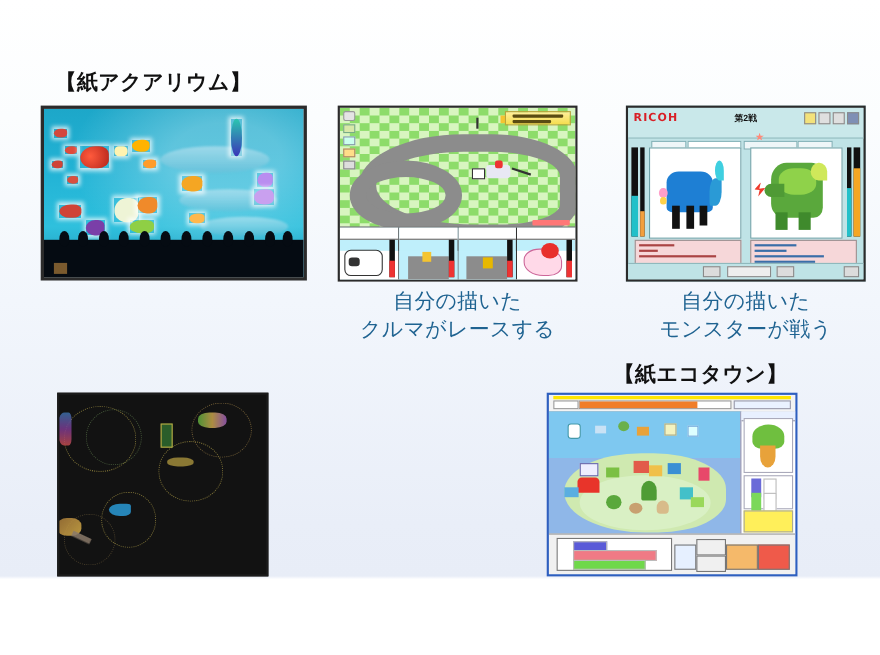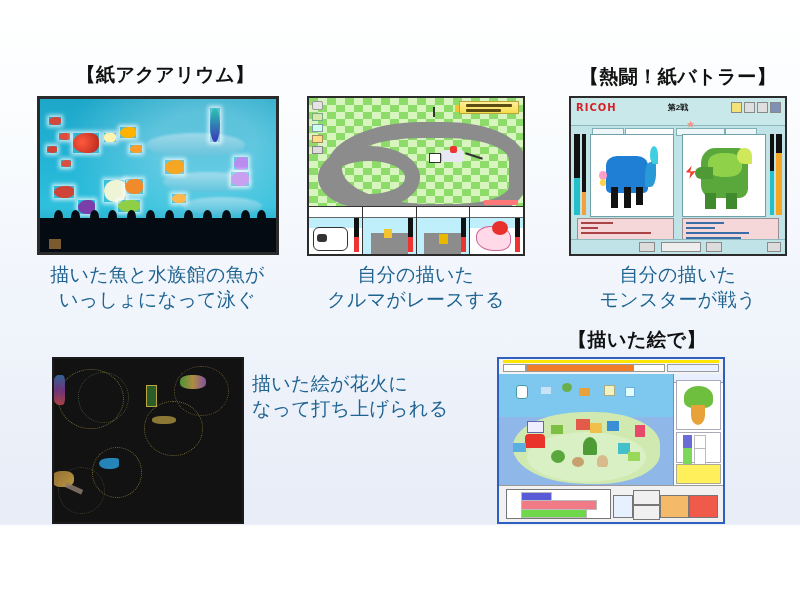--- a/index.html
+++ b/index.html
@@ -149,21 +149,21 @@
   #ecotown .meters{position:absolute;left:3%;top:8%;width:46%;bottom:8%;background:#fff;border:1px solid #777;}
   #ecotown .meters i{position:absolute;left:14%;height:26%;background:#ddd;display:block;font-style:normal;border:1px solid #bbb;}
   #ecotown .bbtn{position:absolute;bottom:12%;height:58%;border:1px solid #777;font-size:5px;color:#333;}
   .sprite{position:absolute;}
 </style>
 </head>
 <body>
 
 <div class="slide">
 
-  <div class="ptitle" style="left:43px;top:62px;width:245px;">【紙アクアリウム】</div>
+  <div class="ptitle" style="left:17px;top:62px;width:245px;">【紙アクアリウム】</div>
 
   <div class="shot" id="aquarium" style="left:37px;top:96px;width:242px;height:159px;">
     <div class="shark" style="left:45%;top:22%;width:42%;height:16%;"></div>
     <div class="shark" style="left:52%;top:48%;width:38%;height:13%;"></div>
     <div class="shark" style="left:60%;top:64%;width:34%;height:12%;"></div>
 
     <div class="fish glow" style="left:4%;top:12%;">
         <b style="width:12px;height:8px;background:#d4473c;"></b>
       </div>
     <div class="fish glow" style="left:8%;top:22%;">
@@ -227,22 +227,20 @@
       <div class="head" style="left:45%;"></div>
     <div class="head" style="left:53%;"></div>
       <div class="head" style="left:61%;"></div>
     <div class="head" style="left:69%;"></div>
       <div class="head" style="left:77%;"></div>
     <div class="head" style="left:85%;"></div>
       <div class="head" style="left:92%;"></div>
     <div style="position:absolute;left:4%;bottom:2%;width:12px;height:10px;background:#7a5a2e;"></div>
   </div>
 
-  <div class="cap center" style="left:20px;top:262px;width:275px;">描いた魚と水族館の魚が
-いっしょになって泳ぐ</div>
 
 
   <div class="shot" id="racer" style="left:307px;top:96px;width:218px;height:160px;">
     <div class="track-area">
       <div class="road" style="left:8%;top:22%;width:78%;height:60%;border:16px solid #8c8c8c;background:transparent;border-radius:55% 45% 40% 60%;"></div>
       <div class="road" style="left:4%;top:44%;width:34%;height:30%;border:15px solid #8c8c8c;background:transparent;border-radius:50%;"></div>
       <div style="position:absolute;left:62%;top:48%;width:22px;height:12px;background:#e8e8f4;border-radius:3px;"></div>
       <div style="position:absolute;left:66%;top:44%;width:7px;height:7px;background:#e33;border-radius:2px;"></div>
       <div style="position:absolute;left:56%;top:50%;width:10px;height:8px;background:#fff;border:1px solid #333;"></div>
       <div style="position:absolute;left:73%;top:52%;width:18px;height:2px;background:#333;transform:rotate(18deg);"></div>
@@ -297,21 +295,20 @@
         <div class="bar">
             <s></s>
           </div>
       </div>
     </div>
   </div>
 
   <div class="cap center" style="left:300px;top:262px;width:232px;">自分の描いた
 クルマがレースする</div>
 
-  <div class="ptitle" style="left:567px;top:64px;width:222px;">【熱闘！紙バトラー】</div>
 
   <div class="shot" id="battler" style="left:569px;top:96px;width:218px;height:160px;">
     <div class="bhead">
       <div class="ricoh">RICOH</div>
       <div class="round">第2戦</div>
       <div class="hbtns">
         <i style="background:#f3e27a;"></i>
         <i></i>
         <i></i>
         <i style="background:#7f8fb5;"></i>
@@ -392,24 +389,22 @@
 
     <div class="draw" style="left:-1%;top:10%;width:13px;height:30px;background:linear-gradient(180deg,#3a6fa8,#7b3a8f,#c04a4a);border-radius:50% 20% 20% 50%;"></div>
     <div class="draw" style="left:67%;top:10%;width:26px;height:14px;background:linear-gradient(90deg,#5aa83c,#c8a24a,#9a5ab8);border-radius:40%;"></div>
     <div class="draw" style="left:49%;top:16%;width:9px;height:20px;background:#2f6b2f;border:1px solid #d8c24a;"></div>
     <div class="draw" style="left:52%;top:35%;width:24px;height:8px;background:#a08a3a;border-radius:40%;"></div>
     <div class="draw" style="left:24%;top:61%;width:20px;height:11px;background:#2a9ad6;border-radius:50% 20% 35% 50%;"></div>
     <div class="draw" style="left:-1%;top:69%;width:22px;height:16px;background:linear-gradient(135deg,#a87a3a,#d8b04a);border-radius:40%;"></div>
     <div class="draw" style="left:6%;top:78%;width:18px;height:5px;background:#8a7a6a;transform:rotate(25deg);"></div>
   </div>
 
-  <div class="cap left" style="left:252px;top:371px;width:216px;">描いた絵が花火に
-なって打ち上げられる</div>
-
-  <div class="ptitle" style="left:540px;top:327px;width:194px;">【描いた絵で】</div>
+
+  <div class="ptitle" style="left:540px;top:327px;width:194px;">【紙エコタウン】</div>
 
   <div class="shot" id="ecotown" style="left:497px;top:357px;width:228px;height:167px;">
     <div class="topbar">
       <div class="yel"></div>
       <div style="position:absolute;left:2%;top:5px;width:9%;bottom:2px;background:#fff;border:1px solid #999;"></div>
       <div class="gauge">
           <s></s>
         </div>
       <div style="position:absolute;right:2%;top:5px;width:22%;bottom:2px;background:#eaf2ff;border:1px solid #99a;"></div>
     </div>

